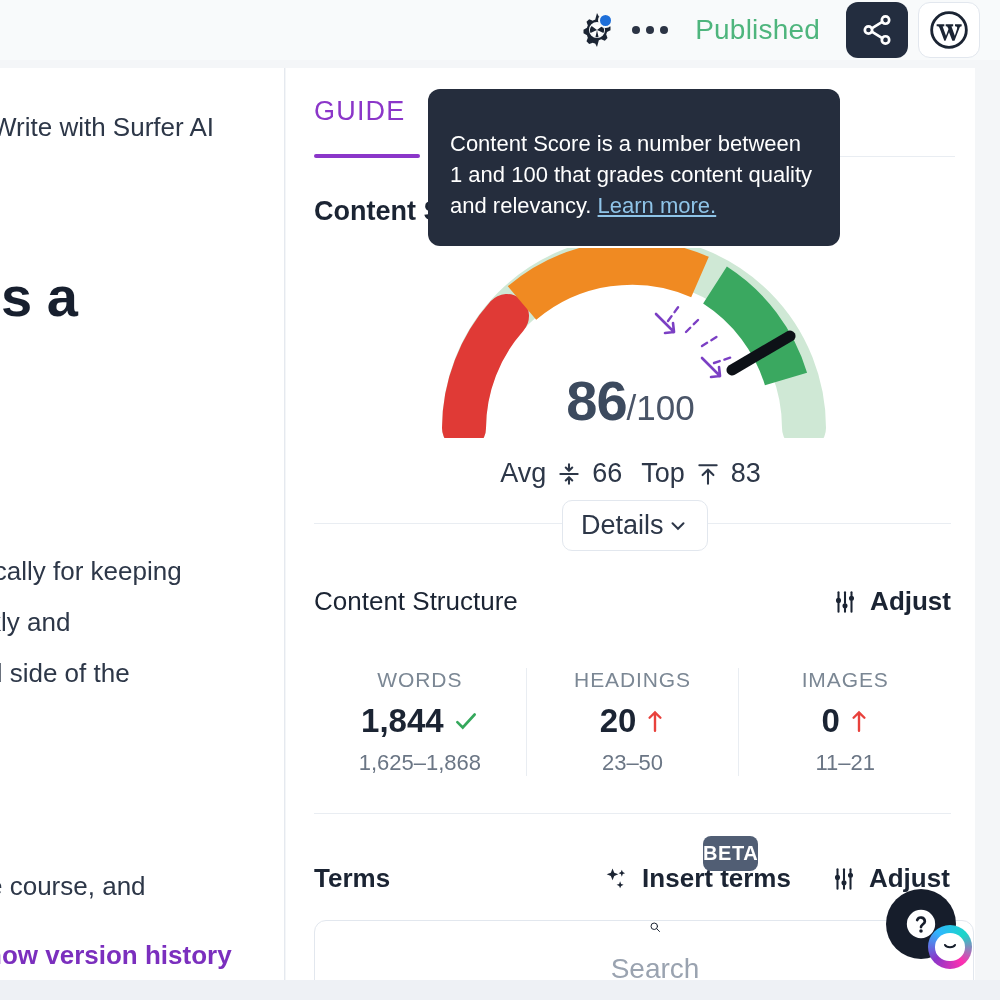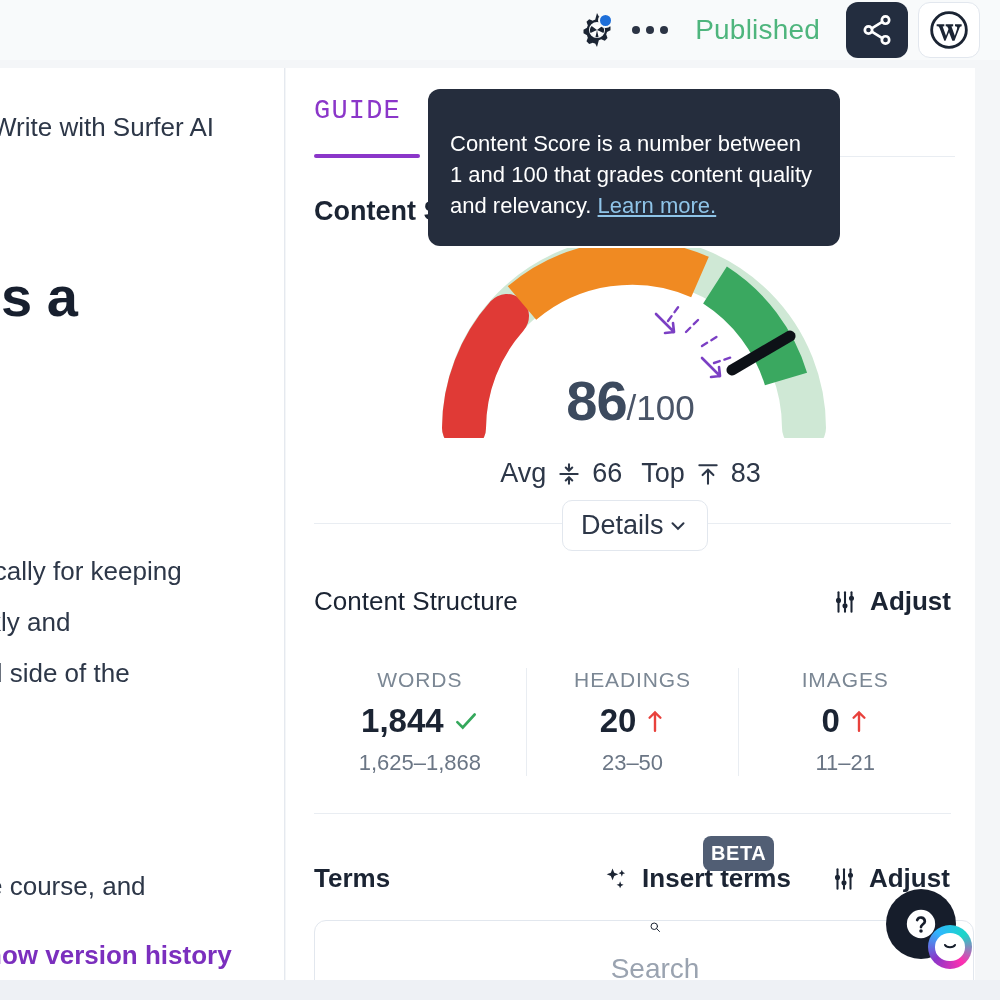--- a/index.html
+++ b/index.html
@@ -49,21 +49,21 @@
   .doc-link { position: absolute; left: -14px; top: 872px; font-size: 26px; font-weight: bold; color: #7b2fbe; white-space: nowrap; }
 
   
   .guidepanel {
     position: absolute; left: 286px; top: 68px; width: 689px; height: 912px;
     background: #ffffff; overflow: hidden;
   }
   .tabs { position: relative; height: 90px; }
   .tab {
     position: absolute; left: 28px; top: 28px;
-    font-size: 27px; color: #8b36c9; letter-spacing: 1.2px; cursor: pointer; font-family: Liberation Mono, monospace;
+    font-size: 27px; color: #8b36c9; letter-spacing: 1.2px; cursor: pointer;
   }
   .tab-underline { position: absolute; left: 28px; top: 86px; width: 106px; height: 4px; background: #8b36c9; border-radius: 2px; }
   .tabs-rule { position: absolute; left: 154px; top: 88px; right: 20px; height: 1px; background: #e9edf2; }
 
   .score-title {
     position: absolute; left: 28px; top: 128px;
     font-size: 27px; font-weight: bold; color: #1b2433; white-space: nowrap;
   }
 
   
@@ -102,21 +102,21 @@
   .m-range { margin-top: 10px; font-size: 22px; color: #6b7685; }
 
   .terms-rule { position: absolute; left: 28px; top: 745px; width: 637px; height: 1px; background: #e9edf2; }
   .terms-head { position: absolute; left: 28px; top: 795px; width: 637px; display: flex; align-items: center; }
   .terms-title { font-size: 26px; font-weight: bold; color: #1b2433; }
   .insert-terms { display: flex; align-items: center; gap: 12px; font-size: 26px; font-weight: bold; color: #1b2433; margin-left: 212px; cursor: pointer; }
   .terms-adjust { display: flex; align-items: center; gap: 12px; font-size: 26px; font-weight: bold; color: #1b2433; margin-left: 40px; cursor: pointer; }
   .beta-badge {
     position: absolute; left: 417px; top: 768px;
     background: #515e74; color: #ffffff; font-size: 20px; font-weight: bold;
-    letter-spacing: .6px; padding: 6px 8px; border-radius: 8px;
+    letter-spacing: .6px; padding: 6px 0; border-radius: 8px;
   }
 
   .search-box {
     position: absolute; left: 28px; top: 852px; width: 660px; height: 66px;
     border: 1px solid #e2e7ee; border-top-left-radius: 12px; border-top-right-radius: 12px;
     background: #ffffff; display: flex; align-items: center; padding-left: 22px; gap: 20px; flex-direction: column;
   }
   .search-ph { font-size: 28px; color: #9aa3b0; }
 
   

